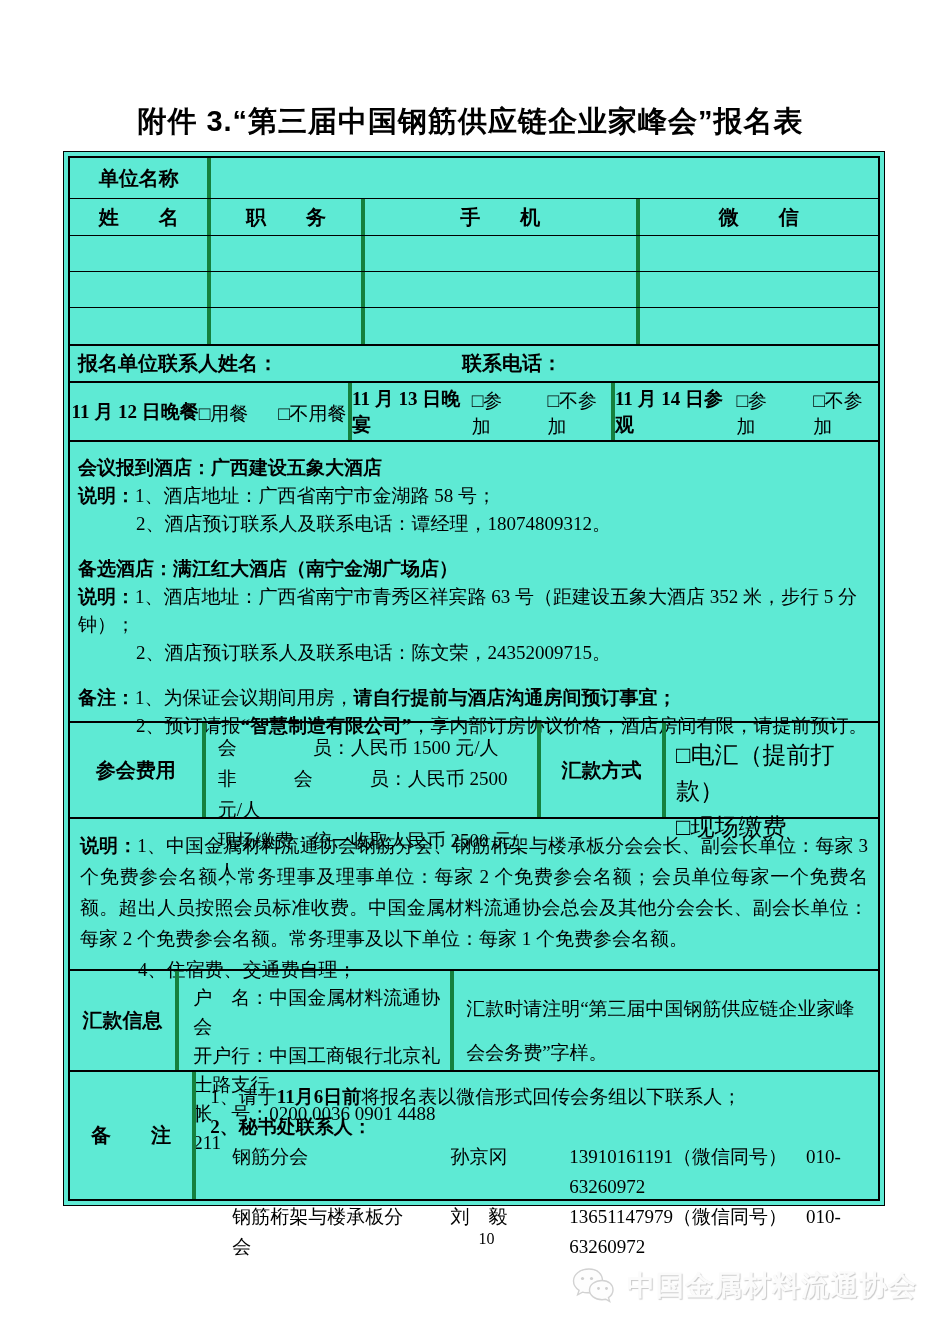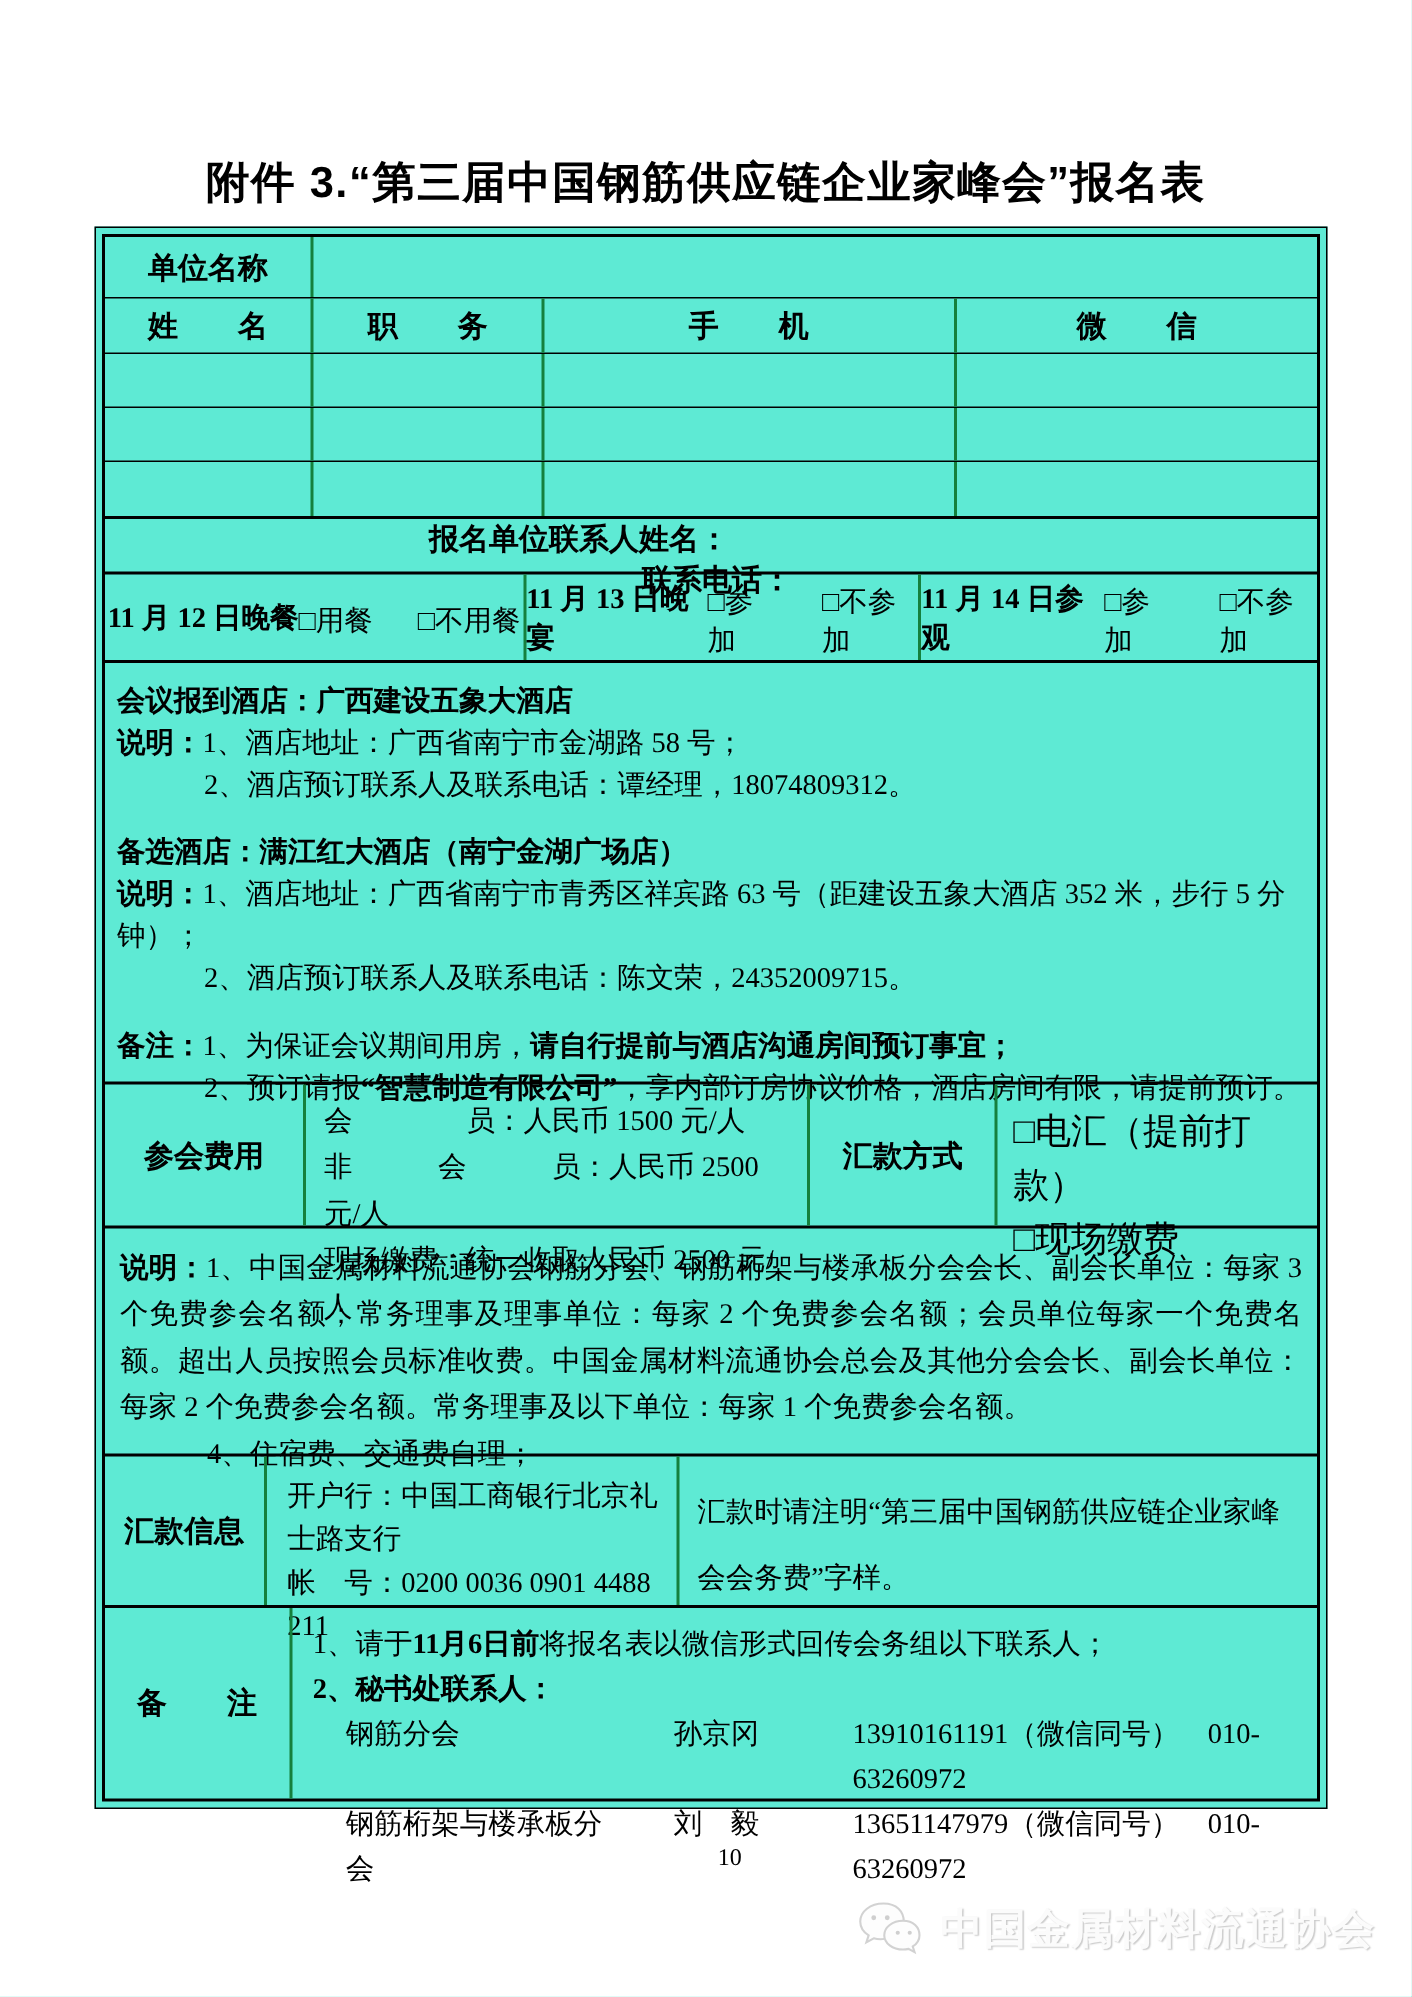--- a/index.html
+++ b/index.html
@@ -17,31 +17,31 @@
   }
   
   .table-outer {
     position:absolute; left:63px; top:151px; width:822px;
     border:1px solid #000; padding:4px; background:#5eead4;
   }
   .table-inner { border:2px solid #000; }
   .row { display:flex; width:100%; border-top:1px solid #000; }
   .row:first-child { border-top:none; }
   .row.thick { border-top:2px solid #000; }
-  .cell { border-left:2px solid #15803d; position:relative; }
+  .cell { border-left:4px solid #15803d; position:relative; }
   .cell:first-child { border-left:none; }
   .c17 { width:17%; } .c19 { width:19%; } .c34 { width:34%; }
   .c43 { width:43.2%; } .c16 { width:16.1%; } .c44 { width:43.6%; }
   .grow { flex:1 1 auto; }
   .lbl { display:flex; align-items:center; justify-content:center;
          font-weight:bold; font-size:20px; text-align:center; }
   .hdr { font-weight:bold; font-size:20px; display:flex; align-items:center; justify-content:center; }
   .pre { white-space:pre-wrap; }
   
-  .contactline { display:flex; align-items:center; font-weight:bold; font-size:20px; padding-left:8px;flex-direction:column; }
+  .contactline { display:flex; align-items:center; font-weight:bold; font-size:20px; padding-left:8px; }
   .contactline .first { display:inline-block; width:384px; }
   
   .meal-cell { display:flex; flex-direction:row; justify-content:center; align-items:center; padding:3px 0; }
   .meal-title { font-weight:bold; font-size:19px; }
   .meal-opts { display:flex; gap:30px; font-size:19px; margin-top:4px; }
   
   .hotel { padding:12px 8px 6px 8px; font-size:19px; line-height:28px; }
   .h-line { }
   .h-ind { padding-left:58px; }
   .h-gap { margin-top:17px; }
@@ -176,20 +176,21 @@
       <div class="row thick" style="height:152px">
         <div class="cell grow feenote">
           <div class="p1"><b>说明：</b><span>1、中国金属材料流通协会钢筋分会、钢筋桁架与楼承板分会会长、副会长单位：每家 3 个免费参会名额；常务理事及理事单位：每家 2 个免费参会名额；会员单位每家一个免费名额。超出人员按照会员标准收费。中国金属材料流通协会总会及其他分会会长、副会长单位：每家 2 个免费参会名额。常务理事及以下单位：每家 1 个免费参会名额。</span></div>
           <div class="p2">4、住宿费、交通费自理；</div>
         </div>
       </div>
 
       <div class="row thick" style="height:101px">
         <div class="cell c17 lbl">汇款信息</div>
         <div class="cell c44 rem-lines">
+          <div class="pre">户　名：中国金属材料流通协会</div>
           <div class="pre">开户行：中国工商银行北京礼士路支行</div>
           <div class="pre">帐　号：0200 0036 0901 4488 211</div>
         </div>
         <div class="cell grow rem-note">汇款时请注明“第三届中国钢筋供应链企业家峰会会务费”字样。</div>
       </div>
 
       <div class="row thick" style="height:129px">
         <div class="cell c17 lbl">备　　注</div>
         <div class="cell grow remarks">
           <div><span>1、请于</span><b>11月6日前</b><span>将报名表以微信形式回传会务组以下联系人；</span></div>

